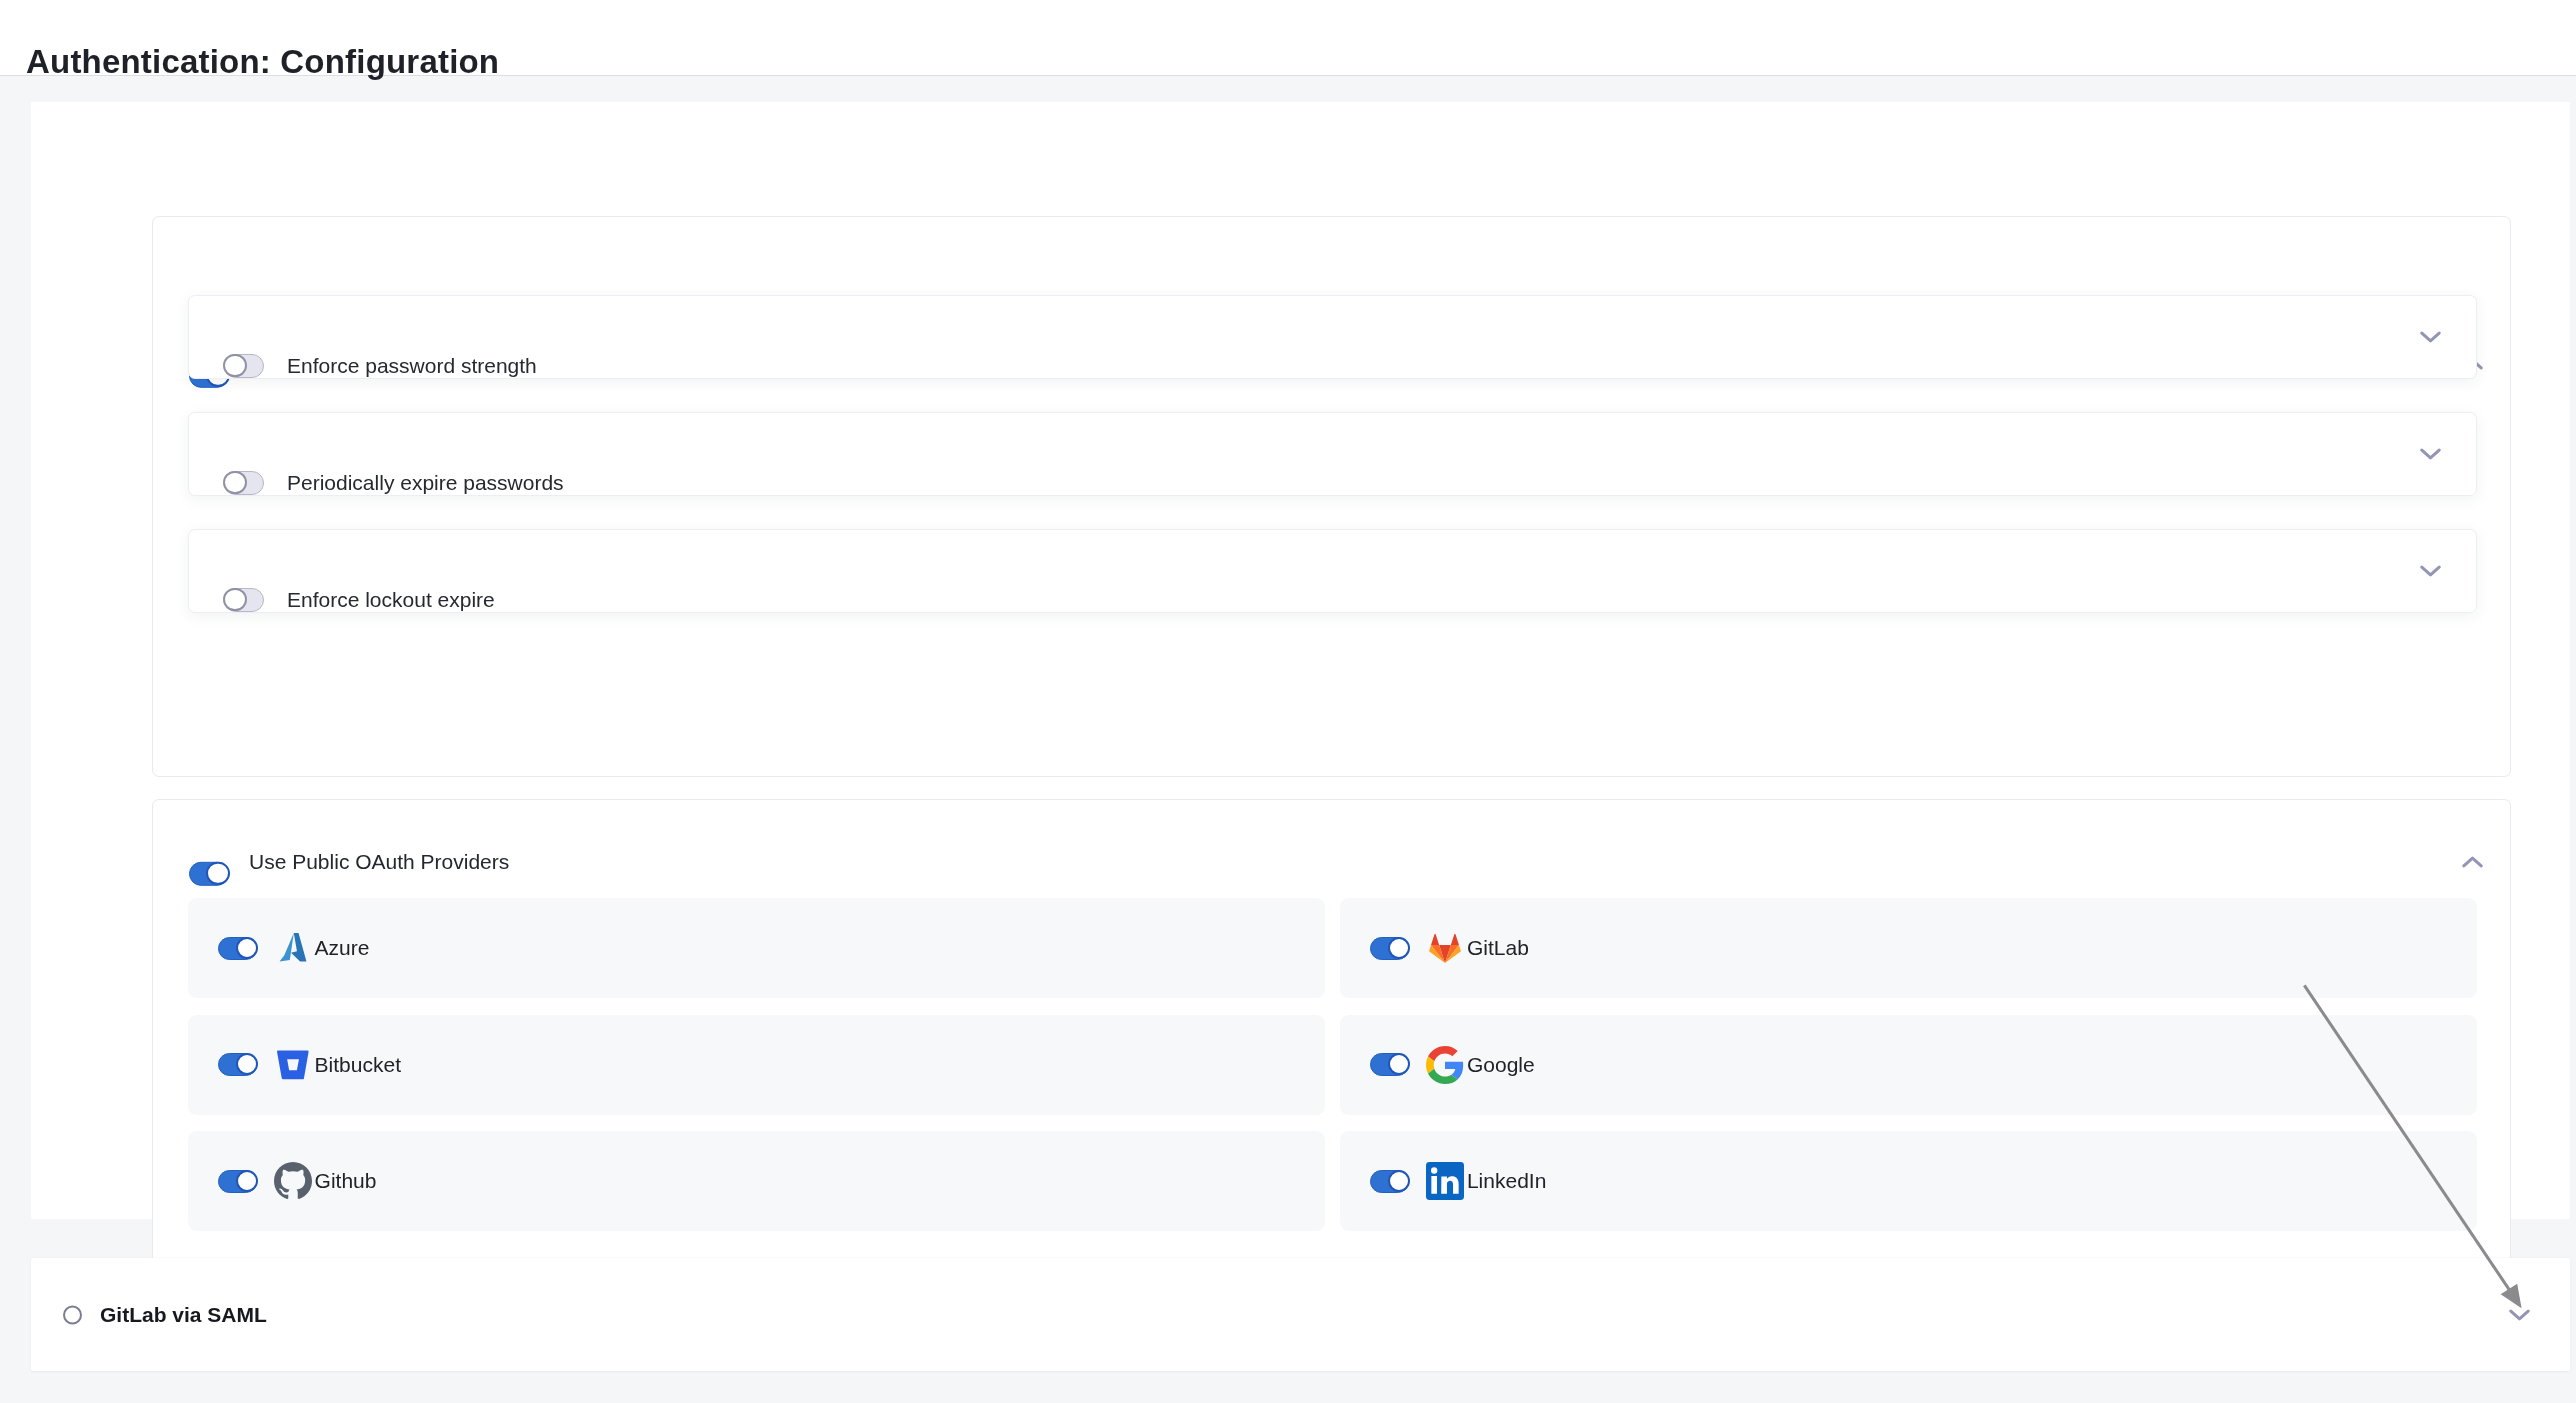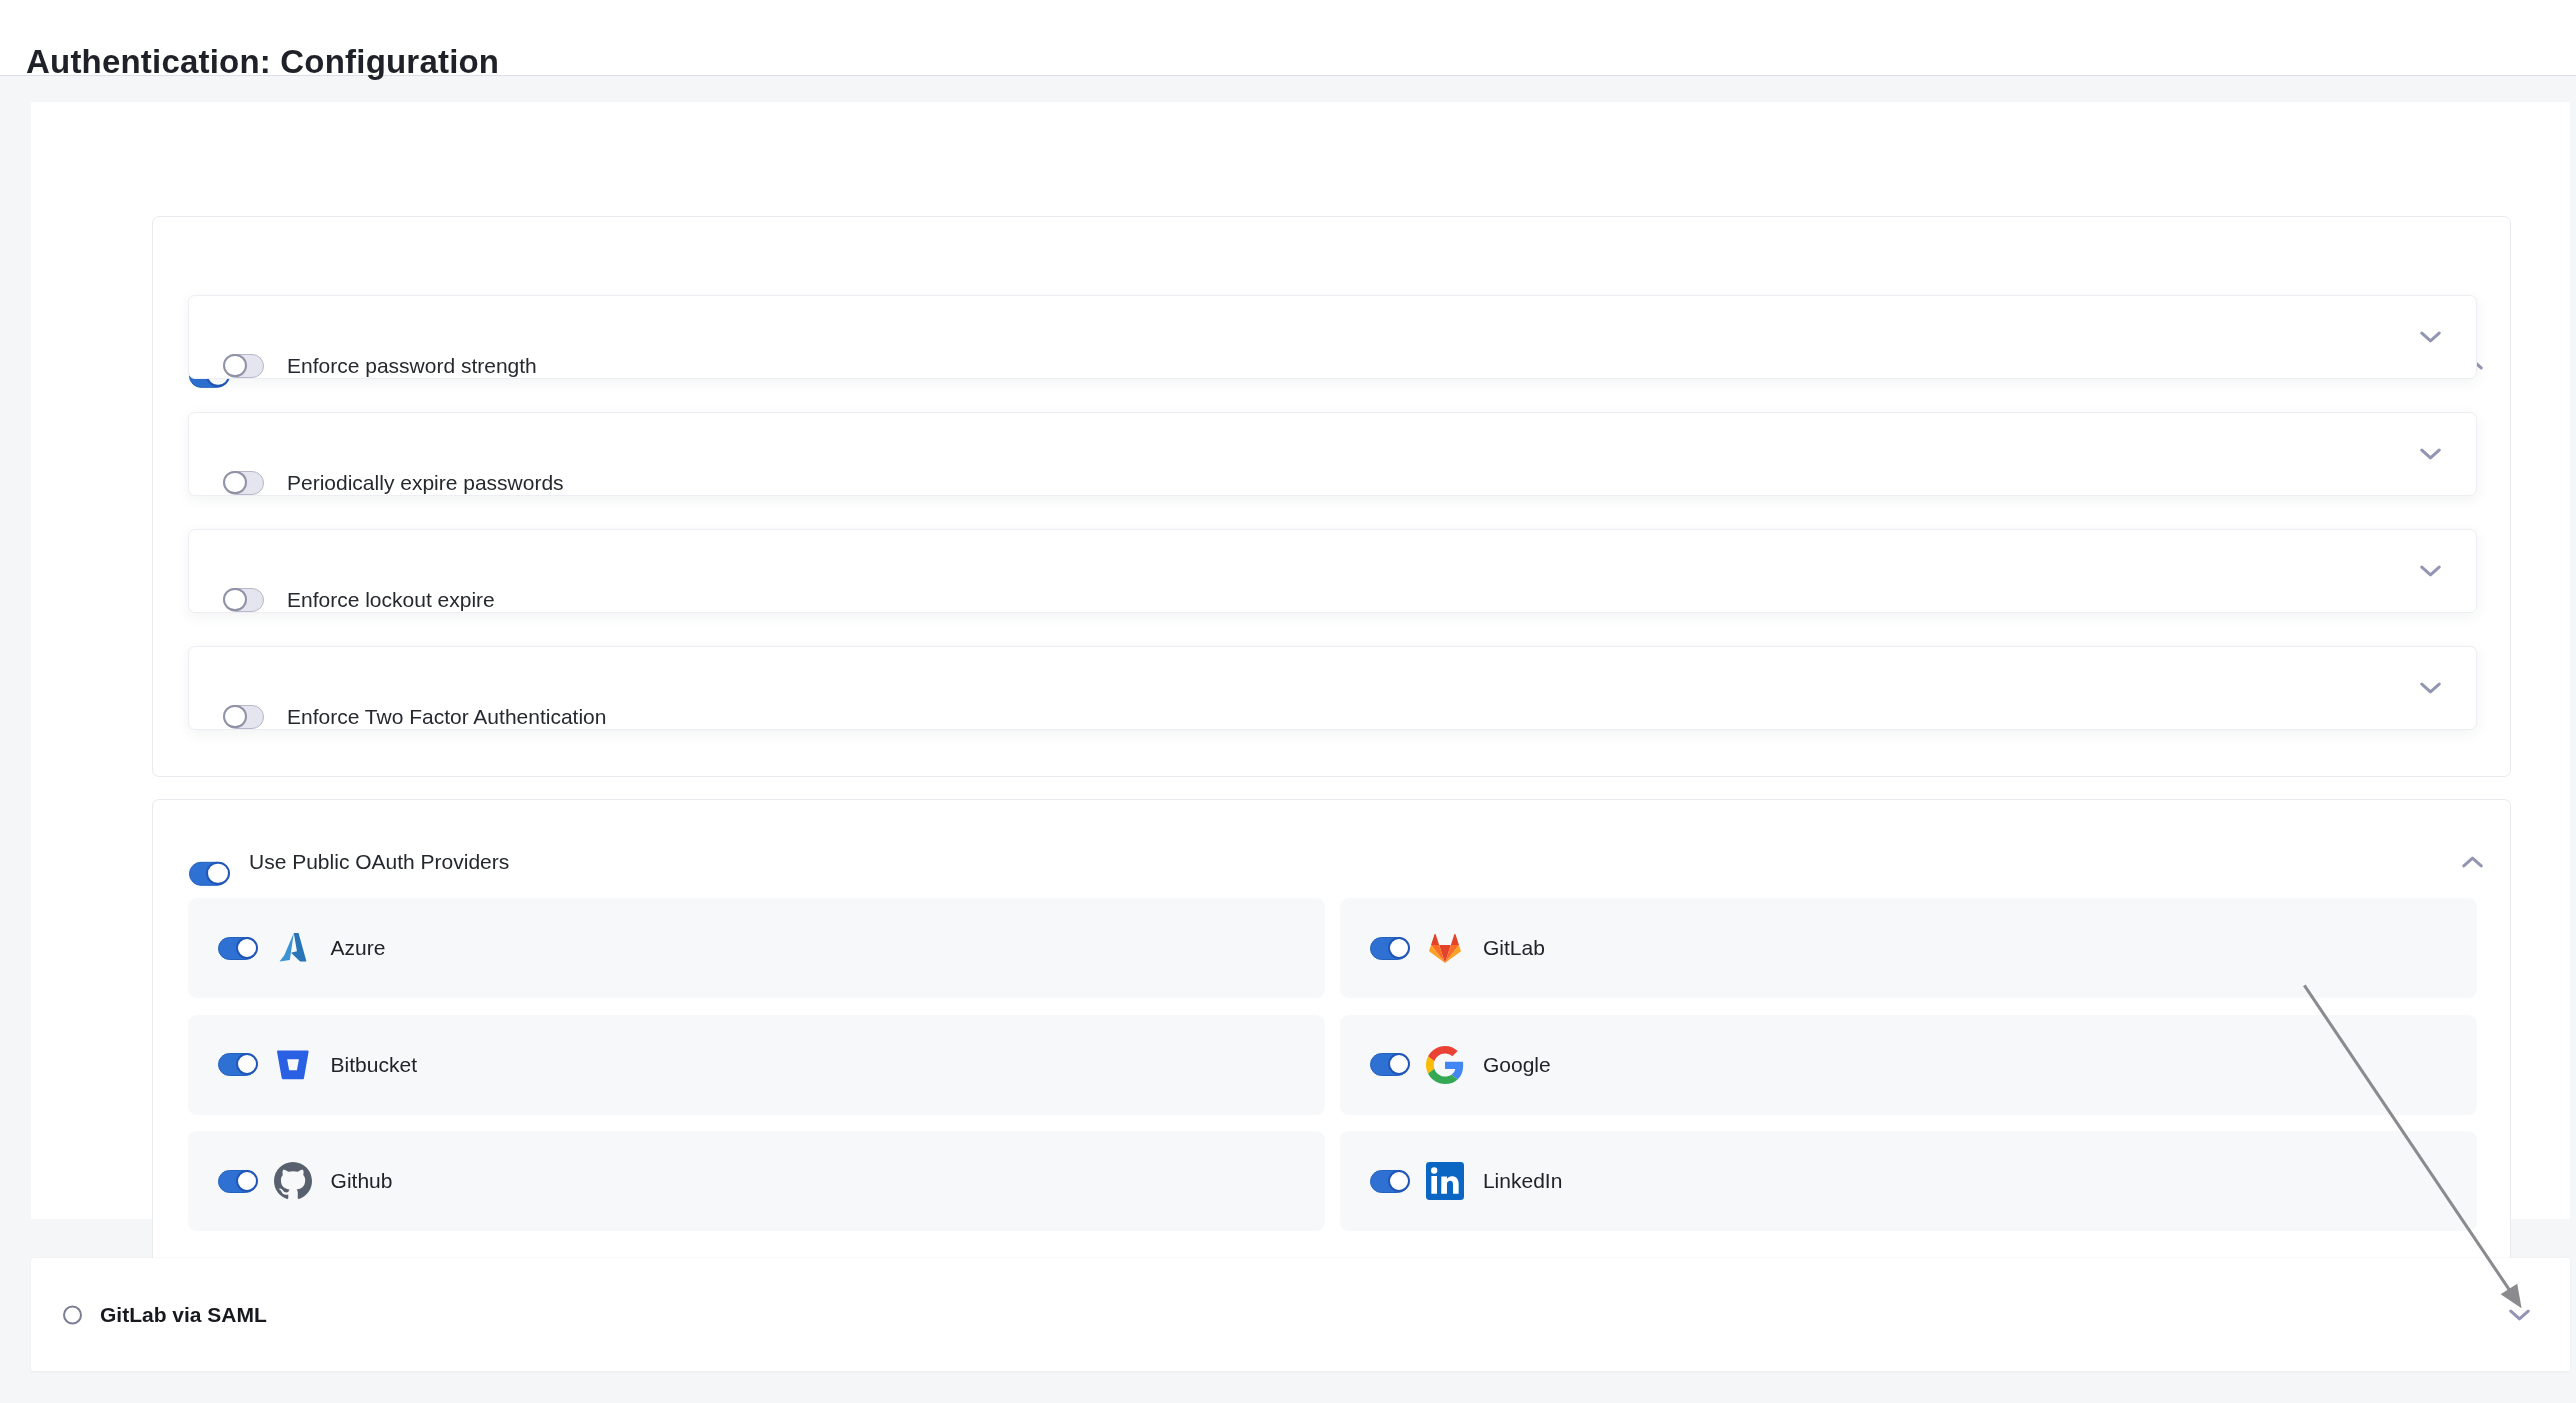--- a/index.html
+++ b/index.html
@@ -55,21 +55,21 @@
   
   .provider-grid { position:absolute; left:35px; top:98px; width:2289px;
     display:grid; grid-template-columns:1fr 1fr; grid-template-rows:repeat(3,100px);
     grid-auto-flow:column; column-gap:15.7px; row-gap:16.6px; }
   .provider-row { background:#f7f8fa; border-radius:8.7px; display:flex;
     align-items:center; padding-left:30px; }
   .provider-row .toggle { width:39px; height:23px; }
   .provider-row .toggle .knob { width:22px; height:22px; }
   .provider-icon { width:38px; height:38px; margin-left:16.6px; flex:0 0 auto; line-height:0; }
   .provider-icon svg { width:38px; height:38px; display:block; }
-  .provider-name { margin-left:19px; font-size:21px; color:#202328; }
+  .provider-name { margin-left:3px; font-size:21px; color:#202328; }
 
   
   .card-saml { position:absolute; left:31px; top:1258px; width:2539px; height:113px;
     background:#ffffff; border-radius:2.6px; box-shadow:0 0.9px 2.6px rgba(0,0,0,0.05);
     display:flex; align-items:center; }
   .radio { position:absolute; left:32px; top:50%; transform:translateY(-50%);
     width:19px; height:19px; border-radius:50%; border:2.2px solid #7b7d93;
     background:#ffffff; cursor:pointer; }
   .saml-label { margin-left:69px; font-size:21px; font-weight:700; color:#17191f; }
   .saml-chevron { position:absolute; right:40px; top:50%; transform:translateY(-50%);
@@ -131,31 +131,20 @@
         <span class="toggle off">
             <span class="knob"></span>
           </span>
         <span class="row-label">Enforce lockout expire</span>
         <span class="row-chevron">
           <svg width="21" height="13" viewBox="0 0 24 15">
               <path class="chev" d="M2 3 L12 12 L22 3"></path>
             </svg>
         </span>
       </div>
-      <div class="setting-row">
-        <span class="toggle off">
-            <span class="knob"></span>
-          </span>
-        <span class="row-label">Enforce Two Factor Authentication</span>
-        <span class="row-chevron">
-          <svg width="21" height="13" viewBox="0 0 24 15">
-              <path class="chev" d="M2 3 L12 12 L22 3"></path>
-            </svg>
-        </span>
-      </div>
     </div>
   </div>
 
   <div class="section-card card-oauth">
     <div class="section-head">
       <span class="toggle on head-toggle">
           <span class="knob"></span>
         </span>
       <span class="section-label">Use Public OAuth Providers</span>
       <span class="head-chevron">

